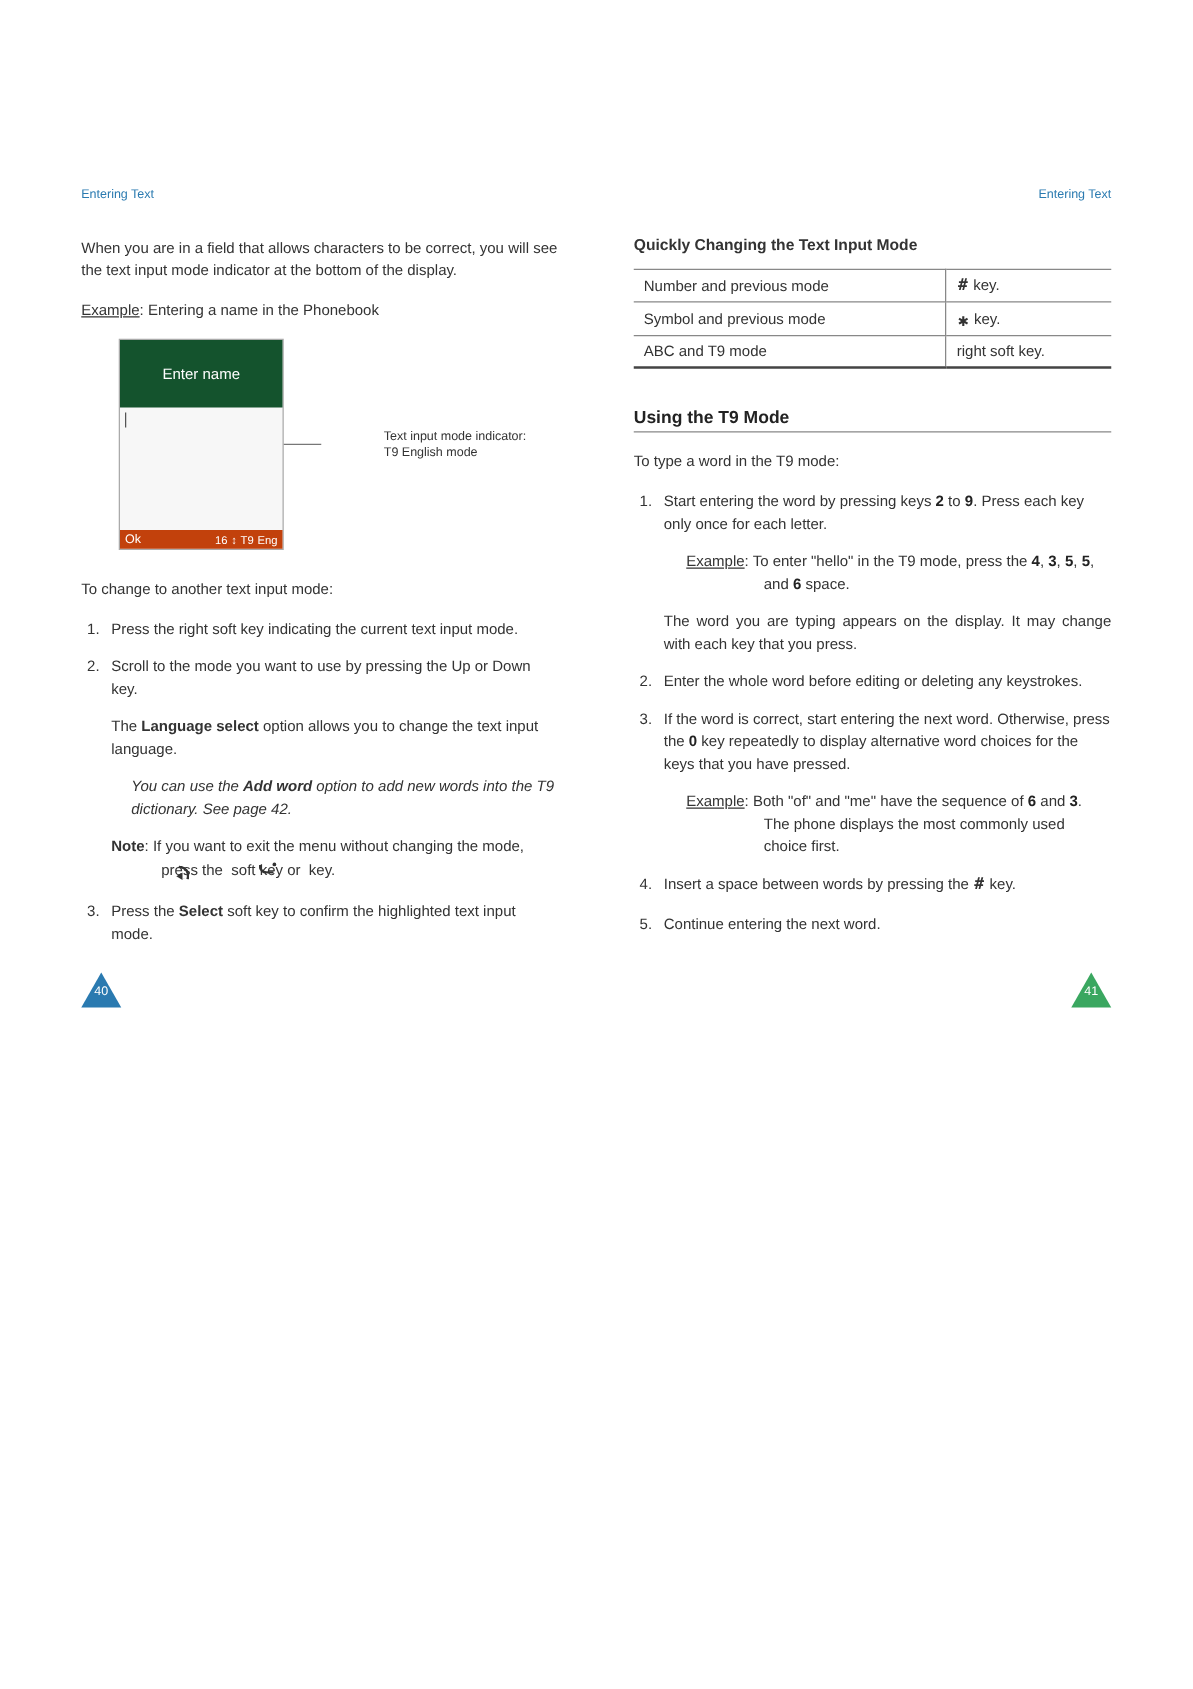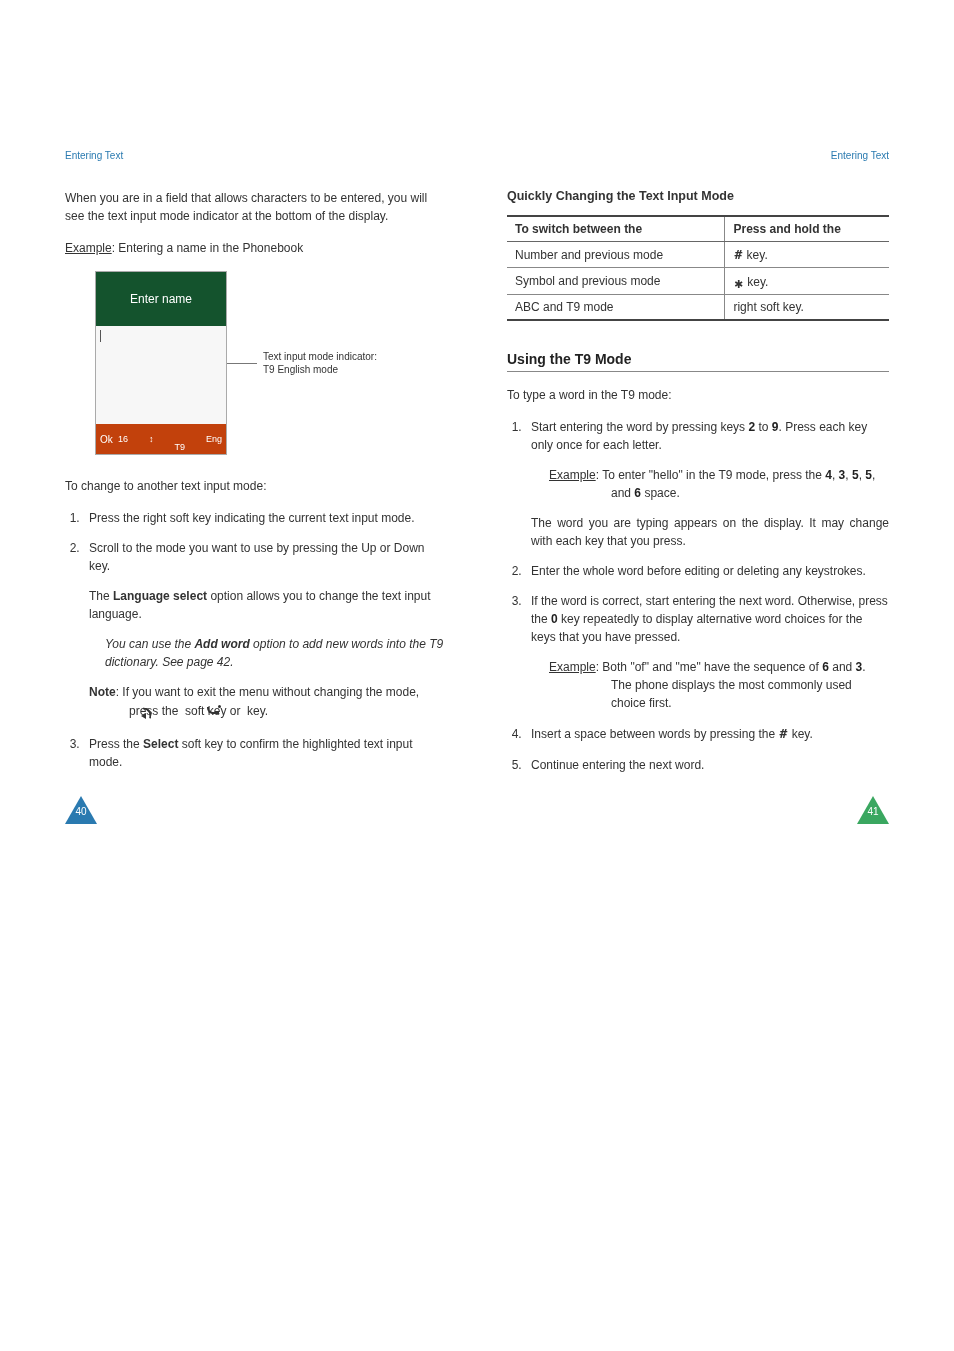--- a/index.html
+++ b/index.html
@@ -41,39 +41,39 @@
     font-weight: bold;
     margin: 0 0 12px 0;
   }
   p { margin: 0 0 14px 0; line-height: 1.5; }
   .underline { text-decoration: underline; }
   ol.steps { margin: 0 0 14px 0; padding-left: 18px; }
   ol.steps li { margin-bottom: 12px; line-height: 1.5; padding-left: 6px; }
   .indent { margin-left: 24px; margin-bottom: 12px; line-height:1.5; }
   .note-block { margin-left: 24px; margin-bottom: 14px; line-height: 1.55; }
   .note-hang { padding-left: 40px; text-indent: -40px; }
-  .subtext { font-size: 10px; line-height: 1.3; }
+  .subtext { font-size: 10px; line-height: 1.3; margin-left: 44px; }
   .caption-box { display: flex; align-items: center; margin: 14px 0 22px 30px; }
 
   
   .phone {
     width: 130px;
     border: 1px solid #aaa;
     background: #f7f7f7;
     font-family: Verdana, sans-serif;
     font-size: 11px;
     color: #555;
   }
   .phone .title { background:#14532d; color:#fff; text-align:center; padding:20px 0; font-size:12px; }
   .phone .body { height: 90px; padding:4px; color:#999; font-size:10px; position:relative; }
   .phone .cursor { width:1px; height:12px; background:#555; display:inline-block; vertical-align:middle; }
   .phone .sk { background:#c2410c; color:#fff; display:flex; justify-content:space-between; align-items:center; padding:2px 4px; font-size:10px; }
-  .phone .mid { display:flex; align-items:center; gap:21px; font-size:9px; }
+  .phone .mid { display:flex; align-items:center; gap:3px; font-size:9px; }
   .arrowup {font-size:9px;}
-  .t9glyph { font-size:9px;margin-top:16px; }
+  .t9glyph { font-size:9px; }
 
   .lead-line { width: 30px; border-top: 1px solid #777; margin: 0 6px 0 0; }
 
   
   table.modes {
     border-collapse: collapse;
     width: 100%;
     margin-bottom: 30px;
   }
   table.modes th, table.modes td {
@@ -163,21 +163,21 @@
 </style>
 </head>
 <body>
 
 <div class="page-wrap">
 
   <div class="col">
     <div class="header-label">Entering Text</div>
 
 
-    <p>When you are in a field that allows characters to be entered, you will see the text input mode indicator at the bottom of the display.</p>
+    <p>When you are in a field that allows characters to be correct, you will see the text input mode indicator at the bottom of the display.</p>
 
     <p>
       <span class="underline">Example</span><span>: Entering a name in the Phonebook</span>
     </p>
 
     <div class="caption-box">
       <div class="phone">
         <div class="title">Enter name</div>
         <div class="body"><span class="cursor"></span></div>
         <div class="sk">
@@ -219,24 +219,20 @@
     </ol>
   </div>
 
   <div class="col">
     <div class="header-label header-right">Entering Text</div>
 
     <h3 class="subsection">Quickly Changing the Text Input Mode</h3>
 
     <table class="modes">
       <tbody>
-          <tr>
-        <th>To switch between the</th>
-        <th>Press and hold the</th>
-      </tr>
       <tr>
         <td>Number and previous mode</td>
         <td><span class="glyph hash">#</span><span> key.</span></td>
       </tr>
       <tr>
         <td>Symbol and previous mode</td>
         <td><span class="glyph star">✱</span><span> key.</span></td>
       </tr>
       <tr>
         <td>ABC and T9 mode</td>

